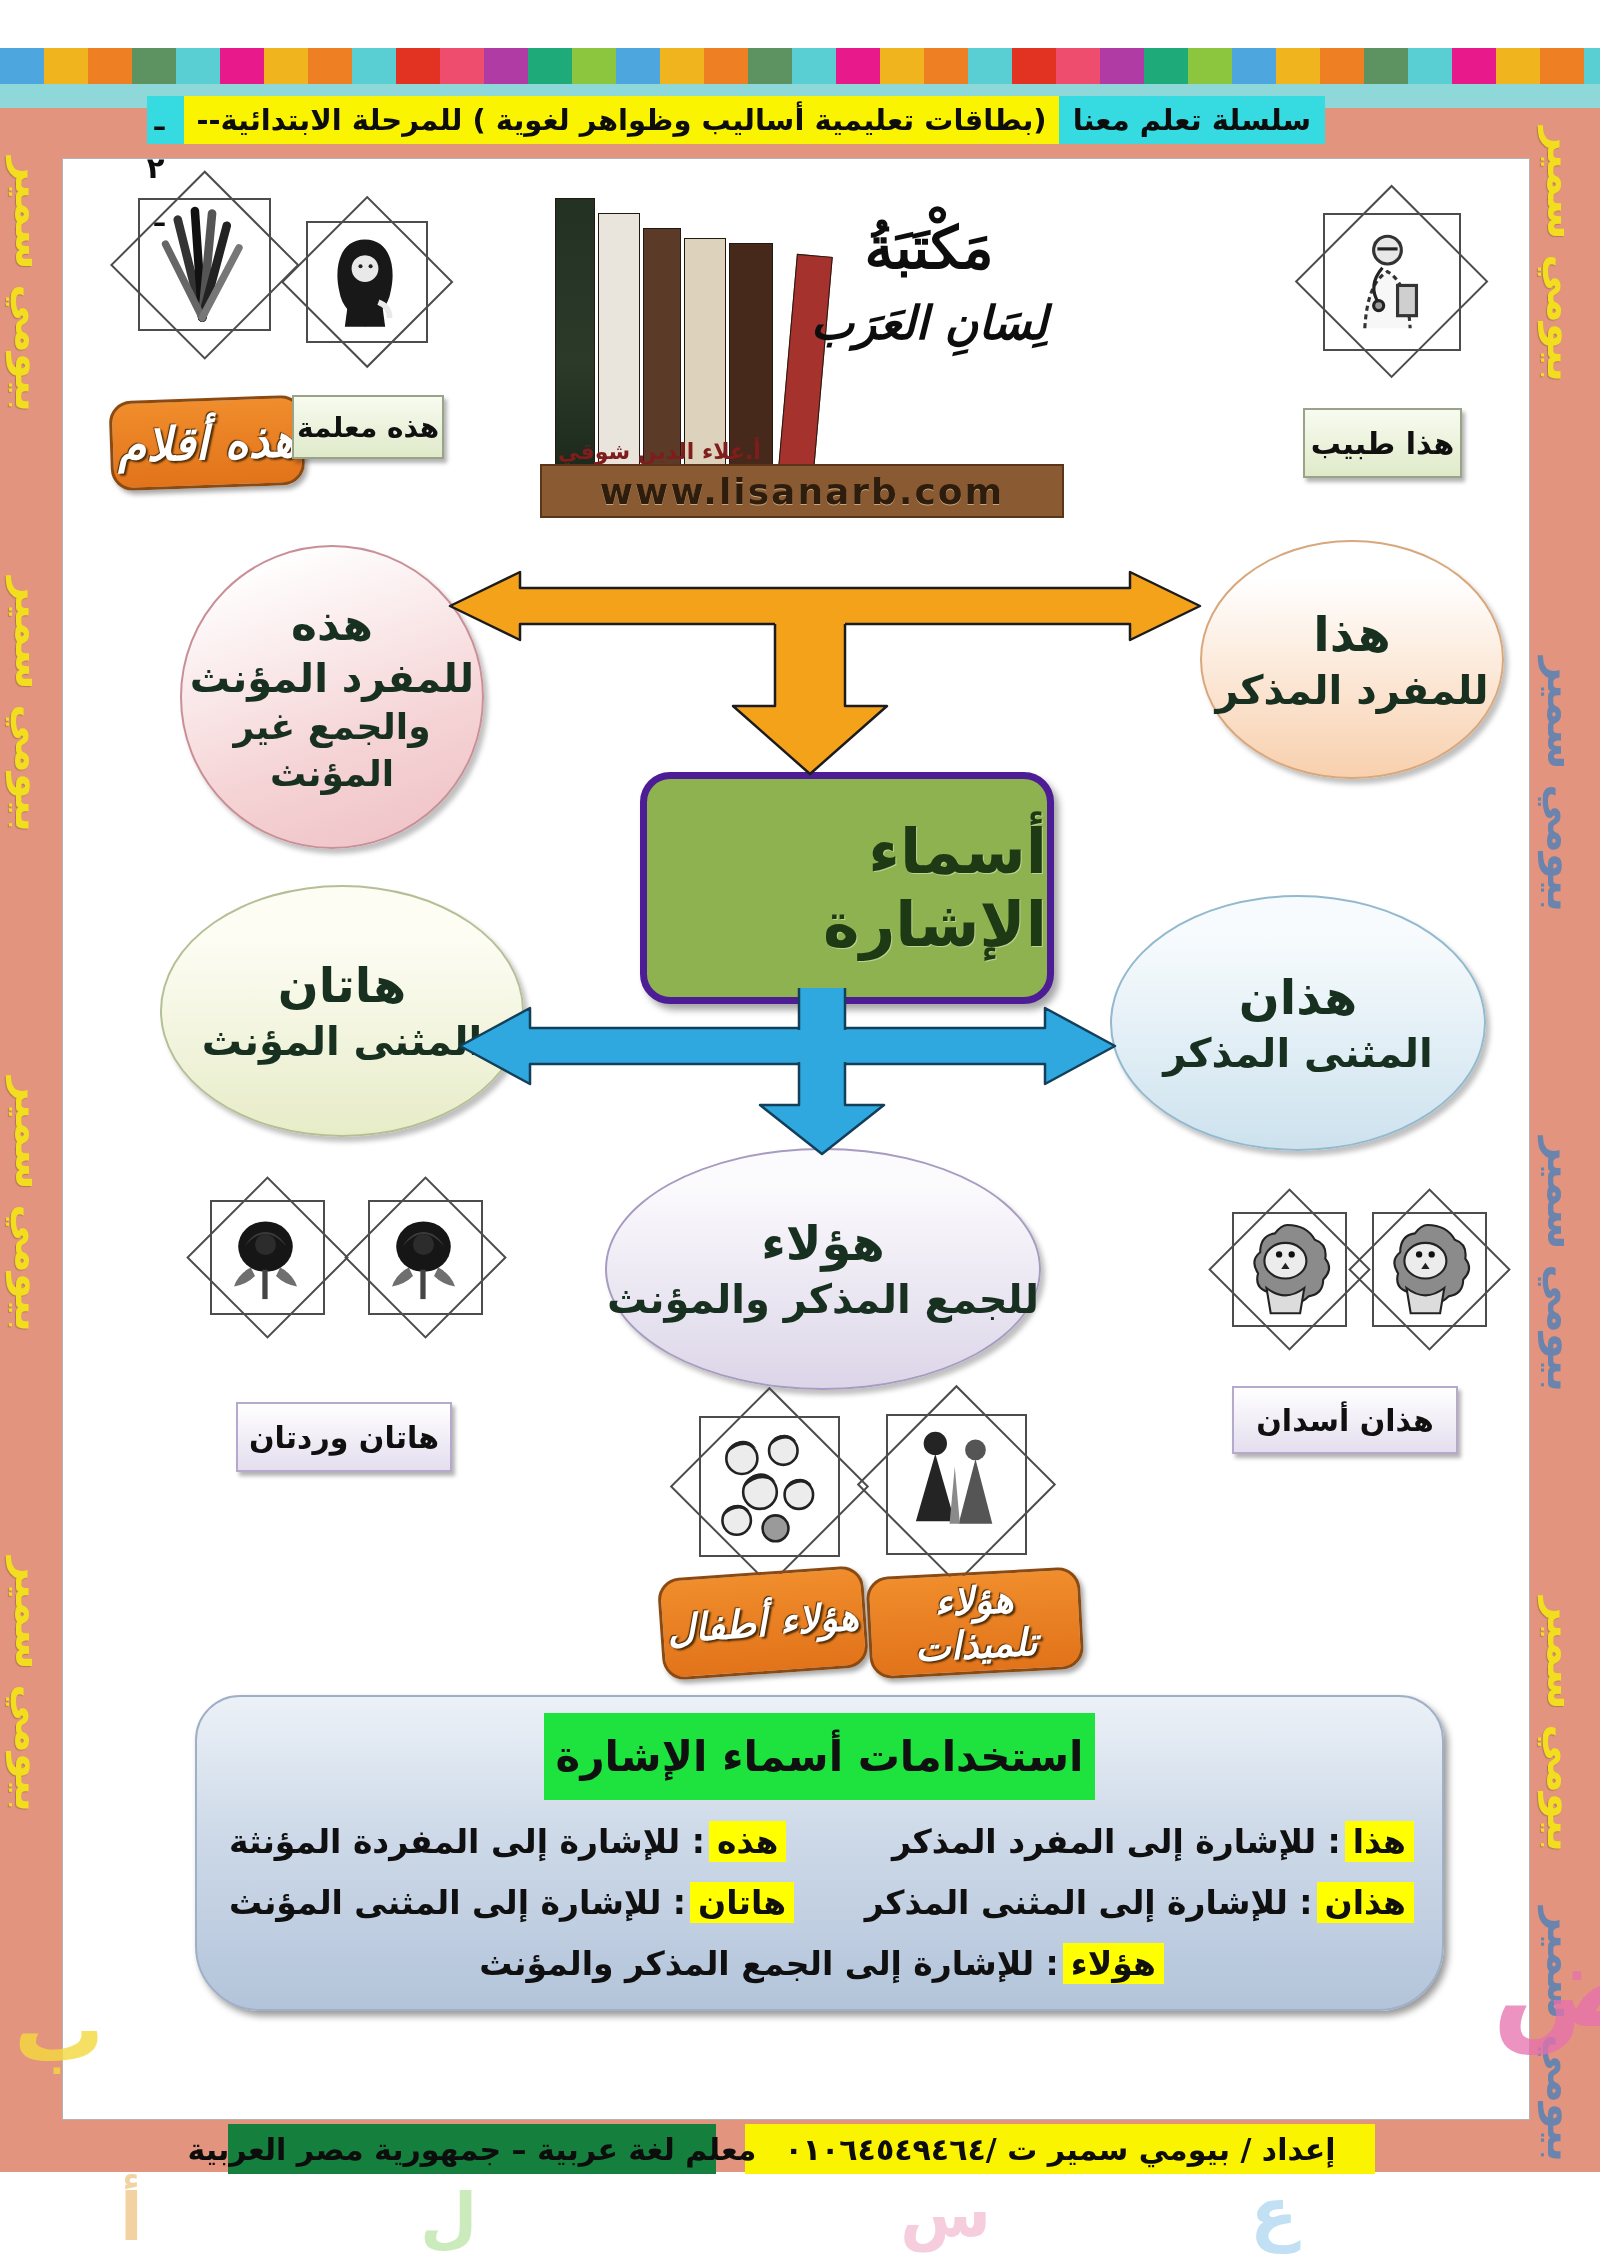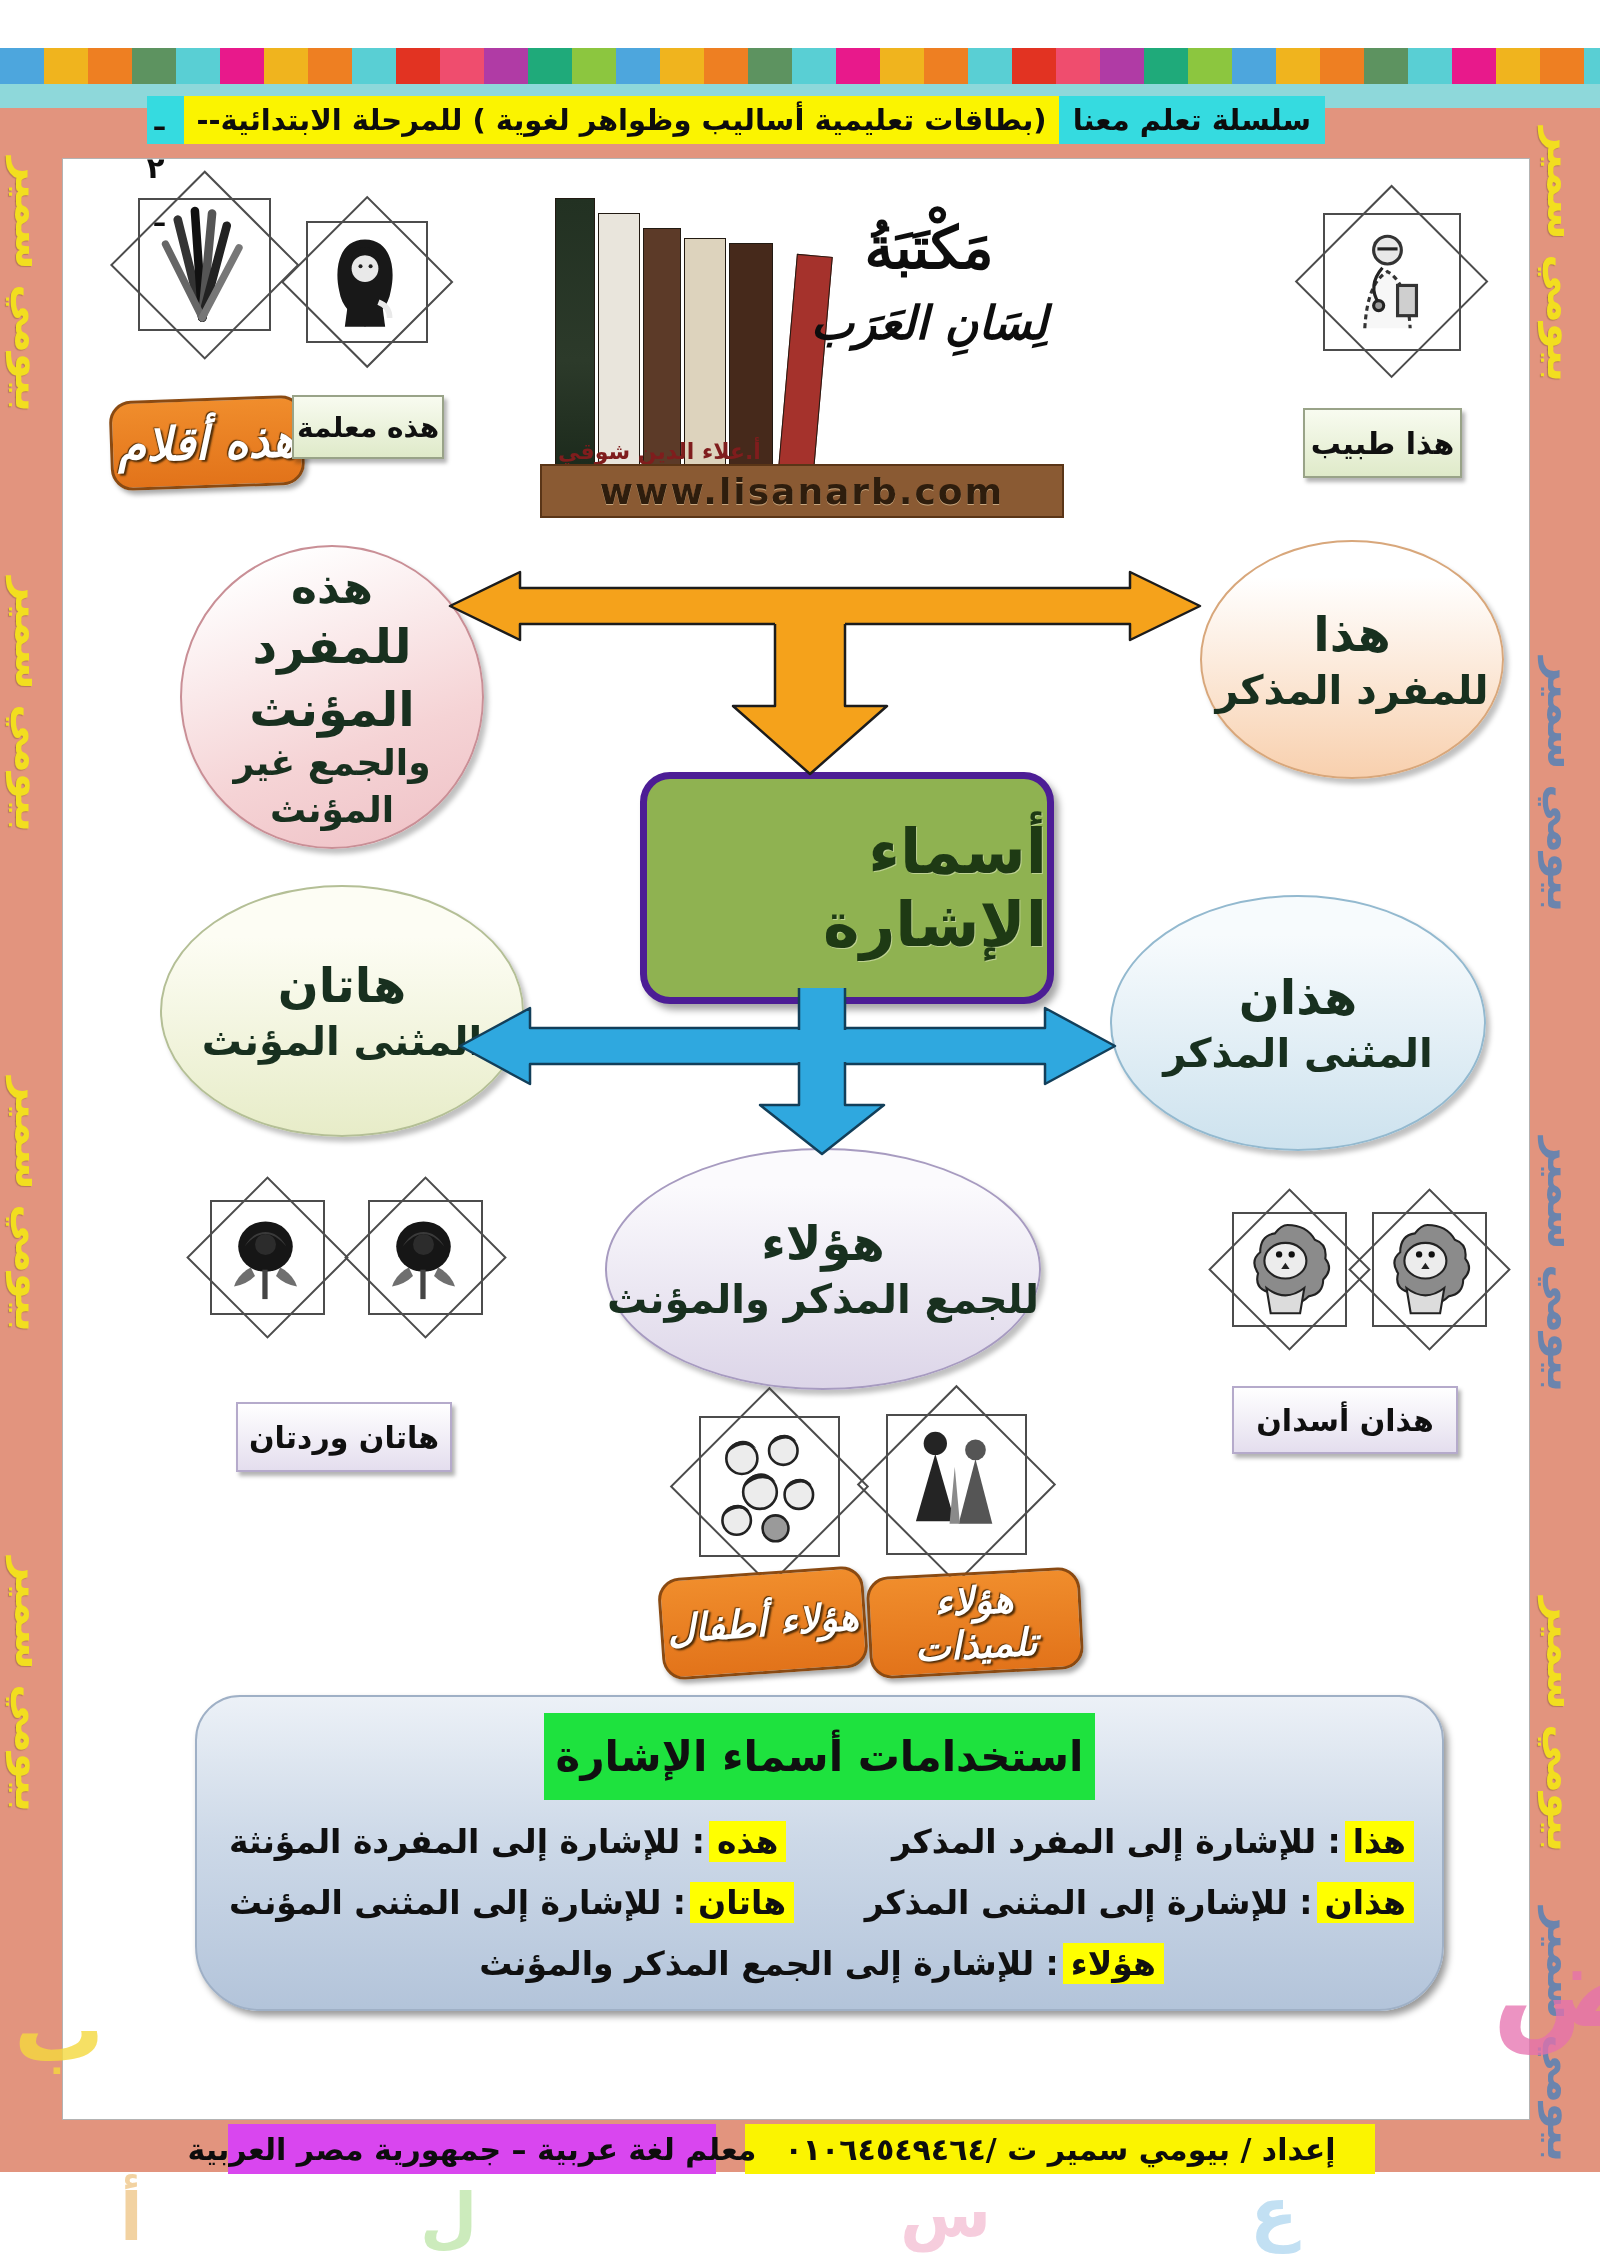--- a/index.html
+++ b/index.html
@@ -82,21 +82,21 @@
   .urow{display:flex;justify-content:space-between;padding:0 28px;margin-top:22px;
         font-weight:bold;font-size:33px;color:#101010;}
   .urow.center{justify-content:center;}
   .chip{background:#ffff00;padding:1px 8px;}
   .udesc{padding:1px 4px;}
 
   
   .fbox{position:absolute;top:2124px;height:50px;display:flex;align-items:center;justify-content:center;
         font-weight:bold;font-size:30px;color:#0d0d0d;direction:rtl;white-space:nowrap;}
   .fyellow{left:745px;width:630px;background:#fbf400;}
-  .fcyan{left:228px;width:488px;background:#d946ef;}
+  .fcyan{left:228px;width:488px;background:#15803d;}
 
   svg.arrows{position:absolute;left:0;top:0;width:1600px;height:2264px;pointer-events:none;}
 </style>
 </head>
 <body>
 
 <div id="page">
 
   <div class="abs salmon"></div>
   <div class="abs mosaic"></div>
@@ -195,21 +195,21 @@
       <div style="font-size:46px;margin-top:14px;font-style:italic;">لِسَانِ العَرَب</div>
     </div>
     <div class="credit">أ.علاء الدين شوقي</div>
     <div class="shelf">
       <span>www.lisanarb.com</span>
     </div>
   </div>
 
   <div class="bubble" style="left:180px;top:545px;width:300px;height:300px;background:linear-gradient(160deg,#ffffff 10%,#f5d3d5 65%,#eec0c5);border:2px solid #c98f96;">
     <div class="l1" style="font-size:44px;">هذه</div>
-    <div class="l2" style="font-size:48px;">للمفرد المؤنث</div>
+    <div class="l2" style="font-size:40px;">للمفرد المؤنث</div>
     <div class="l2" style="font-size:36px;">والجمع غير المؤنث</div>
   </div>
 
   <div class="bubble" style="left:1200px;top:540px;width:300px;height:235px;background:linear-gradient(180deg,#ffffff 15%,#f8d0ae);border:2px solid #d8a77b;">
     <div class="l1">هذا</div>
     <div class="l2">للمفرد المذكر</div>
   </div>
 
   <div class="bubble" style="left:160px;top:885px;width:360px;height:248px;background:linear-gradient(180deg,#fdfdf4 20%,#e7ecc8);border:2px solid #b4bf96;">
     <div class="l1">هاتان</div>

